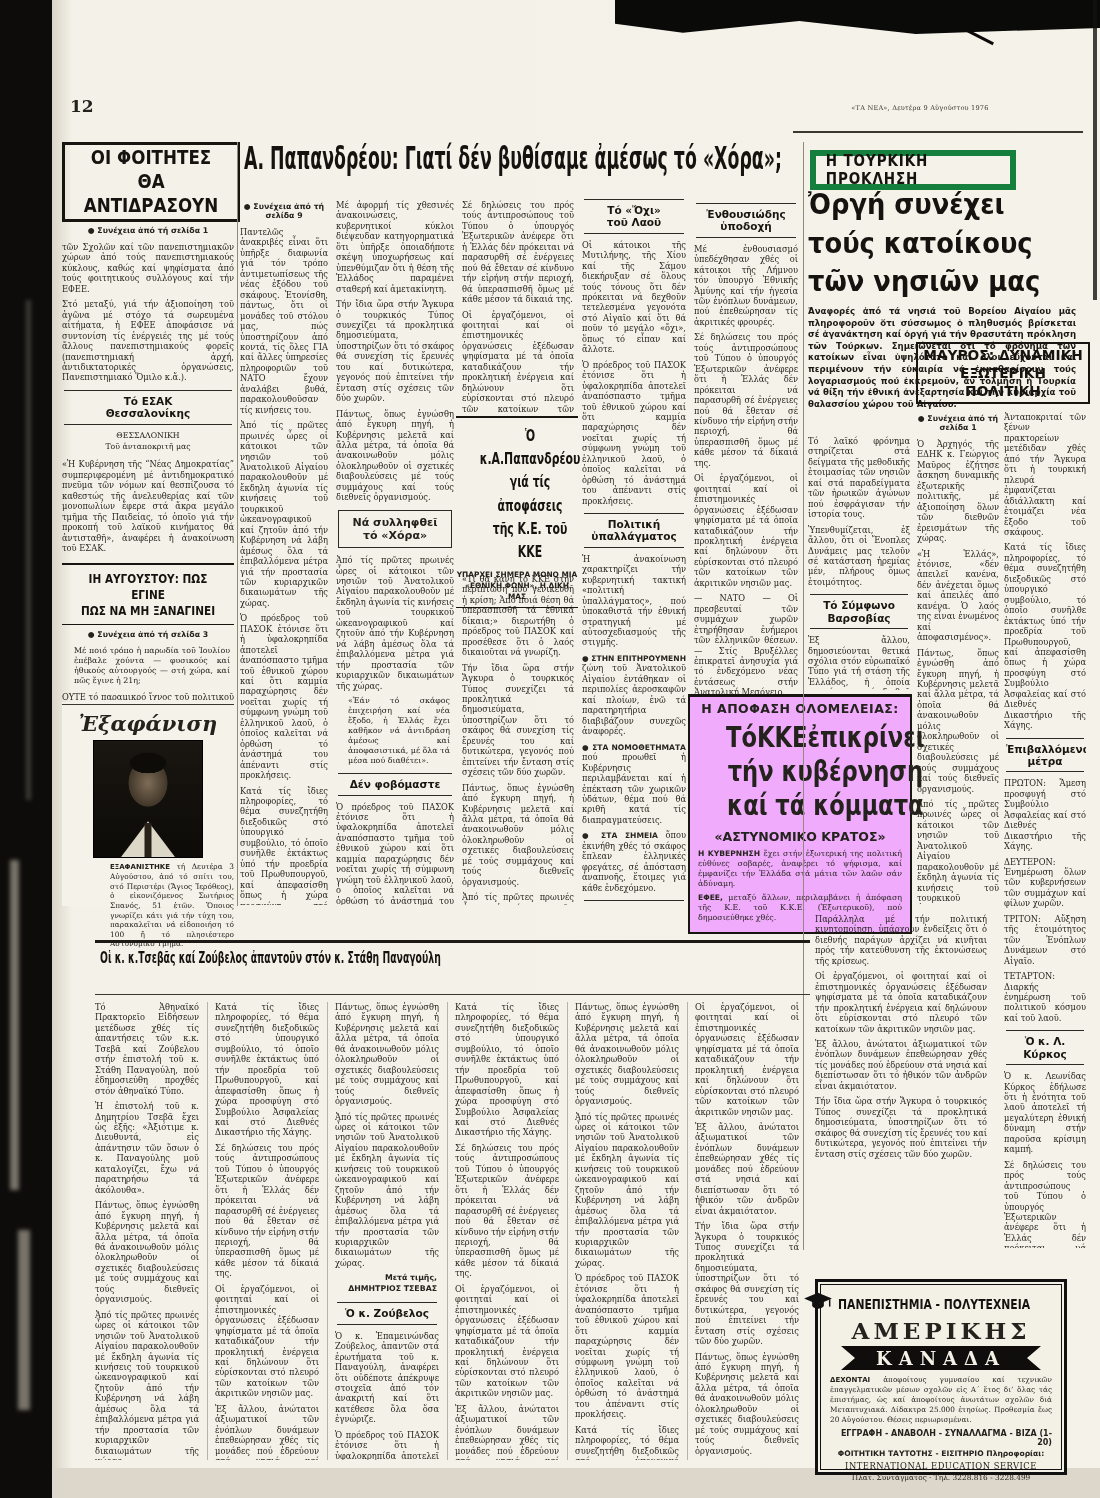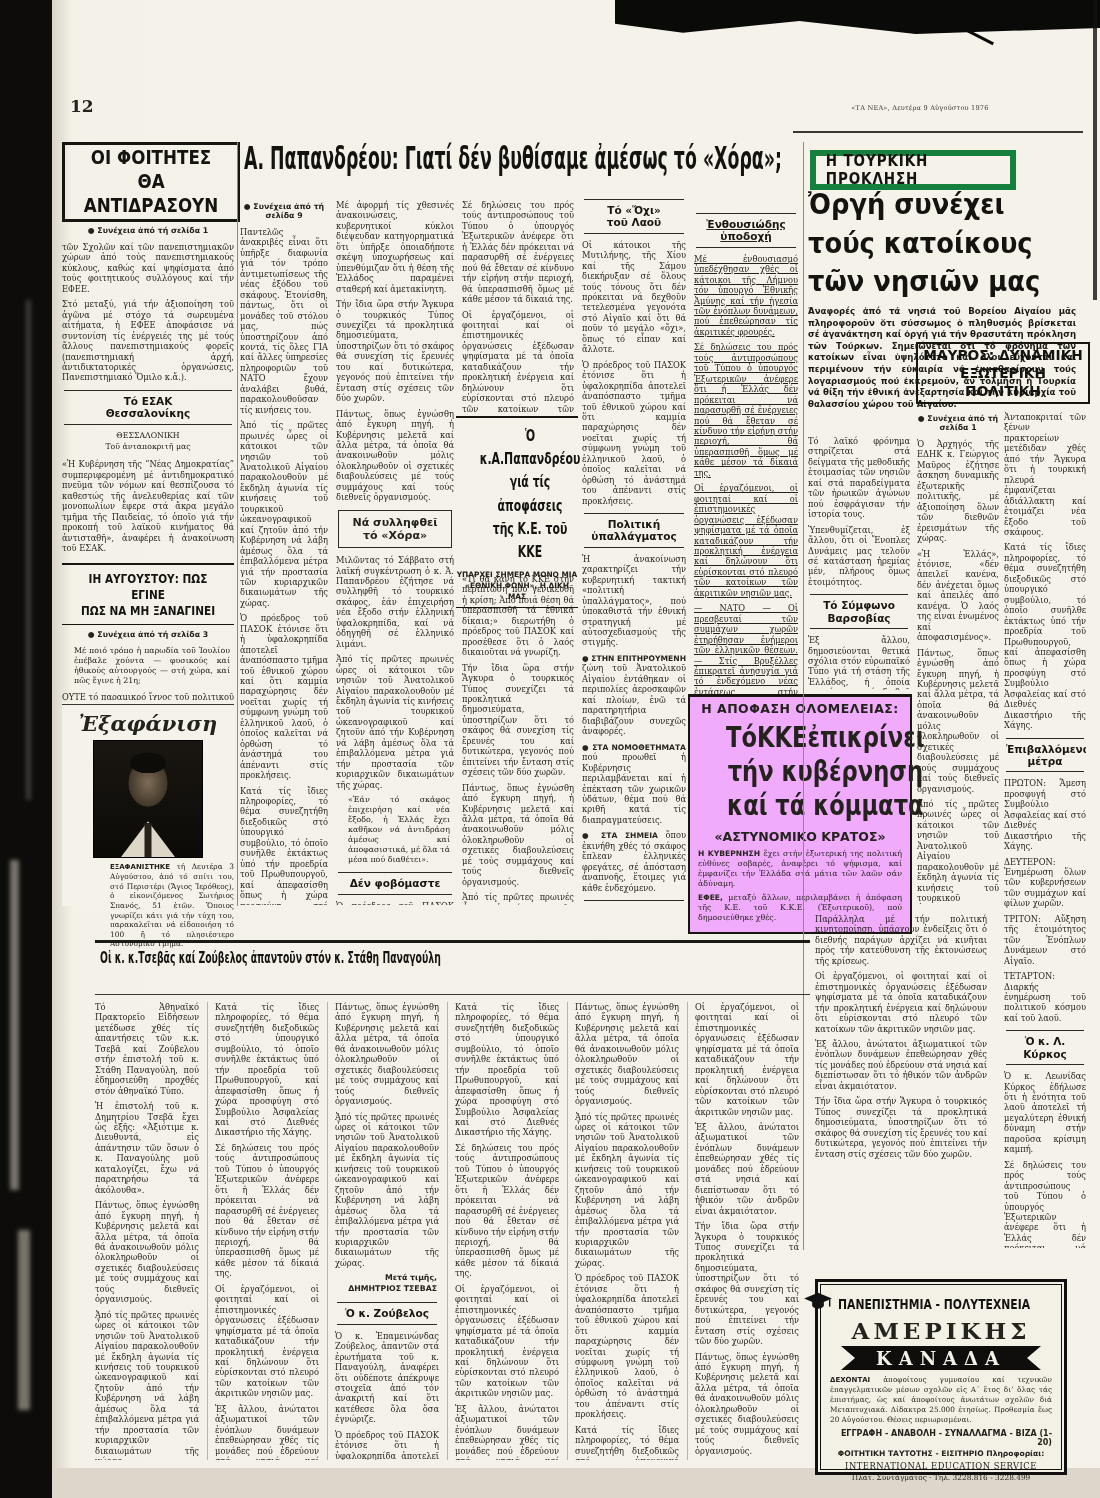--- a/index.html
+++ b/index.html
@@ -176,21 +176,20 @@
     <div class="p">Ἀπό τίς πρῶτες πρωινές ὧρες οἱ κάτοικοι τῶν νησιῶν τοῦ Ἀνατολικοῦ Αἰγαίου παρακολουθοῦν μέ ἔκδηλη ἀγωνία τίς κινήσεις τοῦ τουρκικοῦ ὠκεανογραφικοῦ καί ζητοῦν ἀπό τήν Κυβέρνηση νά λάβη ἀμέσως ὅλα τά ἐπιβαλλόμενα μέτρα γιά τήν προστασία τῶν κυριαρχικῶν δικαιωμάτων τῆς χώρας.</div>
     <div class="p">Ὁ πρόεδρος τοῦ ΠΑΣΟΚ ἐτόνισε ὅτι ἡ ὑφαλοκρηπίδα ἀποτελεῖ ἀναπόσπαστο τμῆμα τοῦ ἐθνικοῦ χώρου καί ὅτι καμμία παραχώρησις δέν νοεῖται χωρίς τή σύμφωνη γνώμη τοῦ ἑλληνικοῦ λαοῦ, ὁ ὁποῖος καλεῖται νά ὀρθώση τό ἀνάστημά του ἀπέναντι στίς προκλήσεις.</div>
     <div class="p">Κατά τίς ἴδιες πληροφορίες, τό θέμα συνεζητήθη διεξοδικῶς στό ὑπουργικό συμβούλιο, τό ὁποῖο συνῆλθε ἐκτάκτως ὑπό τήν προεδρία τοῦ Πρωθυπουργοῦ, καί ἀπεφασίσθη ὅπως ἡ χώρα προσφύγη στό Συμβούλιο Ἀσφαλείας καί στό Διεθνές Δικαστήριο τῆς Χάγης.</div>
   </div>
 <div class="flowcol" style="left:336px;top:200px;width:118px;height:705px;">
     <div class="p">Μέ ἀφορμή τίς χθεσινές ἀνακοινώσεις, κυβερνητικοί κύκλοι διέψευδαν κατηγορηματικά ὅτι ὑπῆρξε ὁποιαδήποτε σκέψη ὑποχωρήσεως καί ὑπενθύμιζαν ὅτι ἡ θέση τῆς Ἑλλάδος παραμένει σταθερή καί ἀμετακίνητη.</div>
     <div class="p">Τήν ἴδια ὥρα στήν Ἄγκυρα ὁ τουρκικός Τύπος συνεχίζει τά προκλητικά δημοσιεύματα, ὑποστηρίζων ὅτι τό σκάφος θά συνεχίση τίς ἔρευνές του καί δυτικώτερα, γεγονός πού ἐπιτείνει τήν ἔνταση στίς σχέσεις τῶν δύο χωρῶν.</div>
     <div class="p">Πάντως, ὅπως ἐγνώσθη ἀπό ἔγκυρη πηγή, ἡ Κυβέρνησις μελετᾶ καί ἄλλα μέτρα, τά ὁποῖα θά ἀνακοινωθοῦν μόλις ὁλοκληρωθοῦν οἱ σχετικές διαβουλεύσεις μέ τούς συμμάχους καί τούς διεθνεῖς ὀργανισμούς.</div>
     <div class="boxsub">Νά συλληφθεῖ
 τό «Χόρα»</div>
-    <div class="p">Μιλῶντας τό Σάββατο στή λαϊκή συγκέντρωση ὁ κ. Ἀ. Παπανδρέου ἐζήτησε νά συλληφθῆ τό τουρκικό σκάφος, ἐάν ἐπιχειρήση νέα ἔξοδο στήν ἑλληνική ὑφαλοκρηπίδα, καί νά ὁδηγηθῆ σέ ἑλληνικό λιμάνι.</div>
     <div class="p">Ἀπό τίς πρῶτες πρωινές ὧρες οἱ κάτοικοι τῶν νησιῶν τοῦ Ἀνατολικοῦ Αἰγαίου παρακολουθοῦν μέ ἔκδηλη ἀγωνία τίς κινήσεις τοῦ τουρκικοῦ ὠκεανογραφικοῦ καί ζητοῦν ἀπό τήν Κυβέρνηση νά λάβη ἀμέσως ὅλα τά ἐπιβαλλόμενα μέτρα γιά τήν προστασία τῶν κυριαρχικῶν δικαιωμάτων τῆς χώρας.</div>
     <div class="quote">«Ἐάν τό σκάφος ἐπιχειρήση καί νέα ἔξοδο, ἡ Ἑλλάς ἔχει καθῆκον νά ἀντιδράση ἀμέσως καί ἀποφασιστικά, μέ ὅλα τά μέσα πού διαθέτει».</div>
     <div class="sub">Δέν φοβόμαστε</div>
     <div class="p">Ὁ πρόεδρος τοῦ ΠΑΣΟΚ ἐτόνισε ὅτι ἡ ὑφαλοκρηπίδα ἀποτελεῖ ἀναπόσπαστο τμῆμα τοῦ ἐθνικοῦ χώρου καί ὅτι καμμία παραχώρησις δέν νοεῖται χωρίς τή σύμφωνη γνώμη τοῦ ἑλληνικοῦ λαοῦ, ὁ ὁποῖος καλεῖται νά ὀρθώση τό ἀνάστημά του ἀπέναντι στίς προκλήσεις.</div>
   </div>
 <div class="flowcol" style="left:462px;top:200px;width:112px;height:212px;">
     <div class="p">Σέ δηλώσεις του πρός τούς ἀντιπροσώπους τοῦ Τύπου ὁ ὑπουργός Ἐξωτερικῶν ἀνέφερε ὅτι ἡ Ἑλλάς δέν πρόκειται νά παρασυρθῆ σέ ἐνέργειες πού θά ἔθεταν σέ κίνδυνο τήν εἰρήνη στήν περιοχή, θά ὑπερασπισθῆ ὅμως μέ κάθε μέσον τά δίκαιά της.</div>
     <div class="p">Οἱ ἐργαζόμενοι, οἱ φοιτηταί καί οἱ ἐπιστημονικές ὀργανώσεις ἐξέδωσαν ψηφίσματα μέ τά ὁποῖα καταδικάζουν τήν προκλητική ἐνέργεια καί δηλώνουν ὅτι εὑρίσκονται στό πλευρό τῶν κατοίκων τῶν ἀκριτικῶν νησιῶν μας.</div>
   </div>
 
@@ -215,21 +214,21 @@
     <div class="p">Ὁ πρόεδρος τοῦ ΠΑΣΟΚ ἐτόνισε ὅτι ἡ ὑφαλοκρηπίδα ἀποτελεῖ ἀναπόσπαστο τμῆμα τοῦ ἐθνικοῦ χώρου καί ὅτι καμμία παραχώρησις δέν νοεῖται χωρίς τή σύμφωνη γνώμη τοῦ ἑλληνικοῦ λαοῦ, ὁ ὁποῖος καλεῖται νά ὀρθώση τό ἀνάστημά του ἀπέναντι στίς προκλήσεις.</div>
     <div class="sub">Πολιτική
 ὑπαλλάγματος</div>
     <div class="p">Ἡ ἀνακοίνωση χαρακτηρίζει τήν κυβερνητική τακτική «πολιτική ὑπαλλάγματος», πού ὑποκαθιστᾶ τήν ἐθνική στρατηγική μέ αὐτοσχεδιασμούς τῆς στιγμῆς.</div>
     <div class="p"><b>● ΣΤΗΝ ΕΠΙΤΗΡΟΥΜΕΝΗ </b>ζώνη τοῦ Ἀνατολικοῦ Αἰγαίου ἐντάθηκαν οἱ περιπολίες ἀεροσκαφῶν καί πλοίων, ἐνῶ τά παρατηρητήρια διαβιβάζουν συνεχῶς ἀναφορές.</div>
     <div class="p"><b>● ΣΤΑ ΝΟΜΟΘΕΤΗΜΑΤΑ </b>πού προωθεῖ ἡ Κυβέρνησις περιλαμβάνεται καί ἡ ἐπέκταση τῶν χωρικῶν ὑδάτων, θέμα πού θά κριθῆ κατά τίς διαπραγματεύσεις.</div>
     <div class="p"><b>● ΣΤΑ ΣΗΜΕΙΑ </b>ὅπου ἐκινήθη χθές τό σκάφος ἔπλεαν ἑλληνικές φρεγάτες, σέ ἀπόσταση ἀναπνοῆς, ἕτοιμες γιά κάθε ἐνδεχόμενο.</div>
     <div class="sub">Τοποτηρητές
 στό στόλο μας</div>
   </div>
-<div class="flowcol" style="left:694px;top:206px;width:104px;height:498px;text-decoration:underline;">
+<div class="flowcol" style="left:694px;top:196px;width:104px;height:498px;">
     <div class="sub">Ἐνθουσιώδης
 ὑποδοχή</div>
     <div class="p">Μέ ἐνθουσιασμό ὑπεδέχθησαν χθές οἱ κάτοικοι τῆς Λήμνου τόν ὑπουργό Ἐθνικῆς Ἀμύνης καί τήν ἡγεσία τῶν ἐνόπλων δυνάμεων, πού ἐπεθεώρησαν τίς ἀκριτικές φρουρές.</div>
     <div class="p">Σέ δηλώσεις του πρός τούς ἀντιπροσώπους τοῦ Τύπου ὁ ὑπουργός Ἐξωτερικῶν ἀνέφερε ὅτι ἡ Ἑλλάς δέν πρόκειται νά παρασυρθῆ σέ ἐνέργειες πού θά ἔθεταν σέ κίνδυνο τήν εἰρήνη στήν περιοχή, θά ὑπερασπισθῆ ὅμως μέ κάθε μέσον τά δίκαιά της.</div>
     <div class="p">Οἱ ἐργαζόμενοι, οἱ φοιτηταί καί οἱ ἐπιστημονικές ὀργανώσεις ἐξέδωσαν ψηφίσματα μέ τά ὁποῖα καταδικάζουν τήν προκλητική ἐνέργεια καί δηλώνουν ὅτι εὑρίσκονται στό πλευρό τῶν κατοίκων τῶν ἀκριτικῶν νησιῶν μας.</div>
     <div class="p">— ΝΑΤΟ — Οἱ πρεσβευταί τῶν συμμάχων χωρῶν ἐτηρήθησαν ἐνήμεροι τῶν ἑλληνικῶν θέσεων. — Στίς Βρυξέλλες ἐπικρατεῖ ἀνησυχία γιά τό ἐνδεχόμενο νέας ἐντάσεως στήν Ἀνατολική Μεσόγειο.</div>
   </div>
 
 <div class="abs" id="kke">
   <div class="eyebrow">Η ΑΠΟΦΑΣΗ ΟΛΟΜΕΛΕΙΑΣ:</div>

